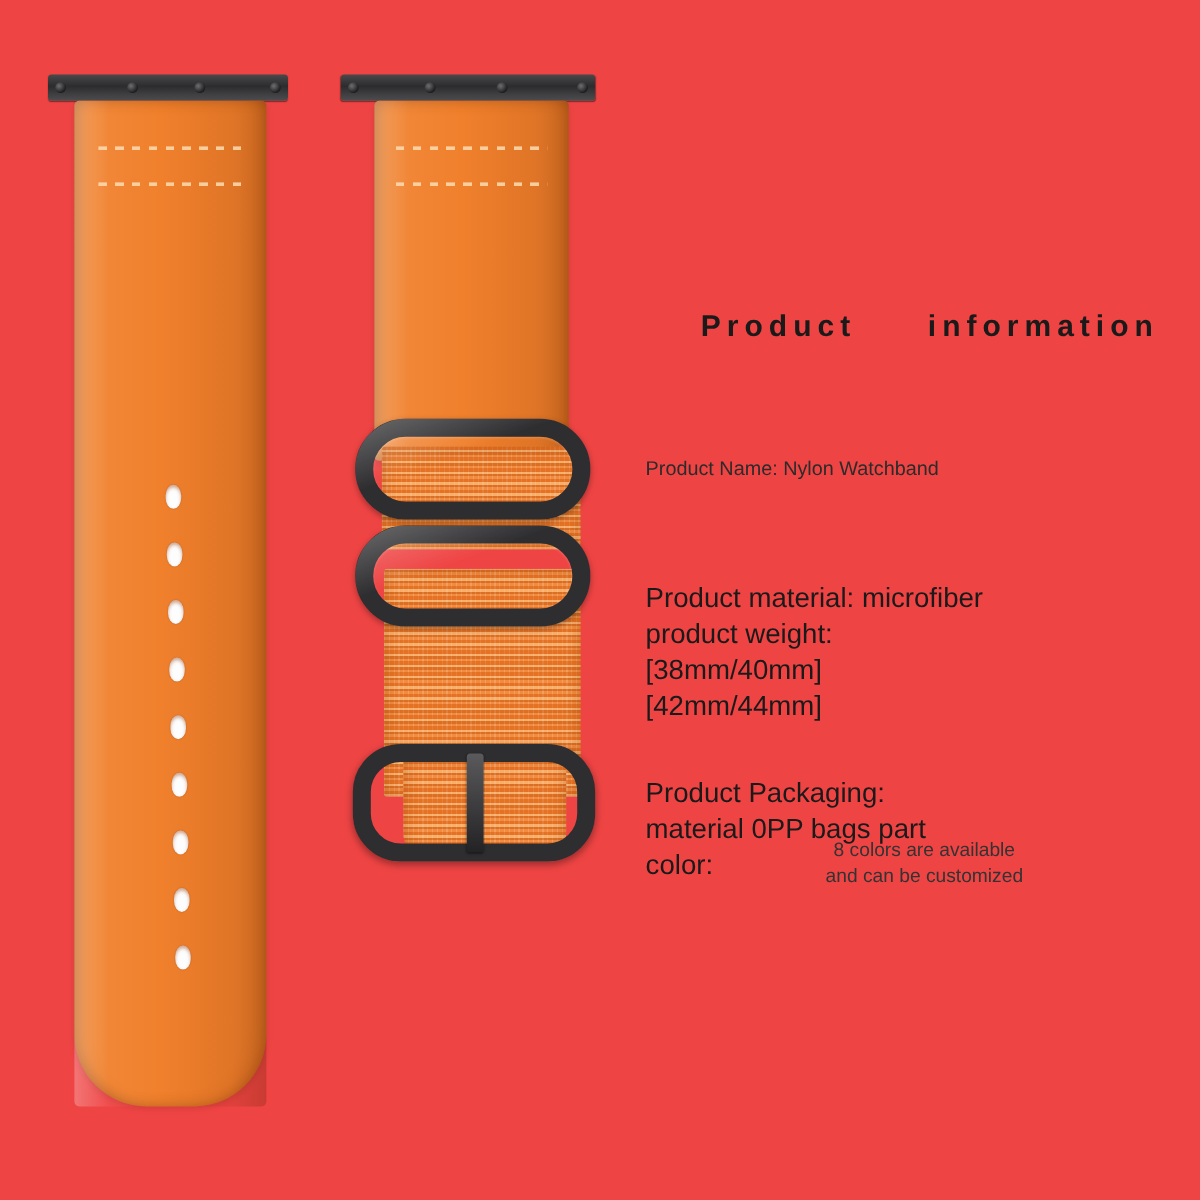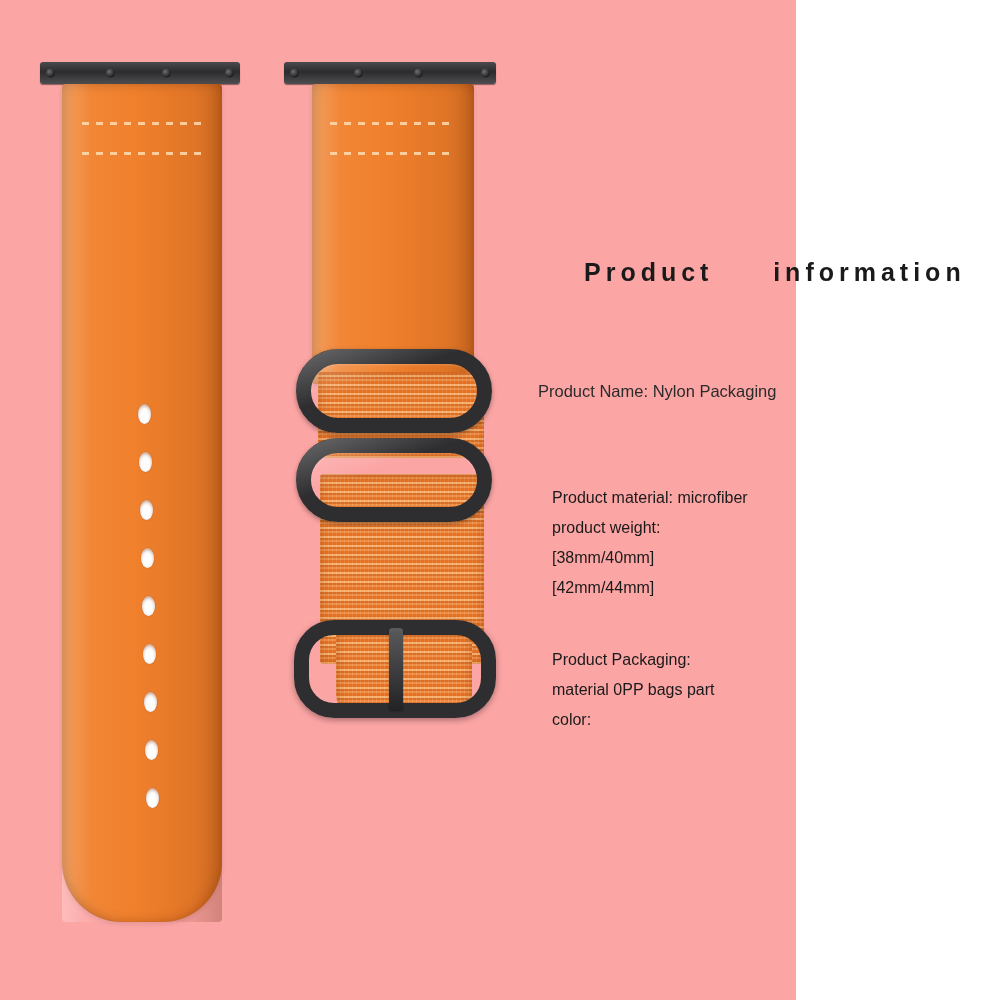--- a/index.html
+++ b/index.html
@@ -10,23 +10,23 @@
   body {
     width: 1000px;
     height: 1000px;
     font-family: "Liberation Sans", sans-serif;
     overflow: hidden;
     position: relative;
   }
 
   #stage {
     position: relative;
-    width: 796px;
+    width: 1000px;
     height: 1000px;
-    background: #fca5a5;
+    background: #ef4444;
   }
 
   
   .photo {
     position: absolute;
     left: 0;
     top: 0;
     width: 540px;
     height: 1000px;
   }
@@ -196,22 +196,22 @@
   }
   .line-sm {
     position: absolute;
     left: 2px;
     font-size: 16.5px;
     color: #2b2b2b;
     white-space: nowrap;
   }
   .line-lg {
     position: absolute;
-    left: 16px;
-    font-size: 16px;
+    left: 2px;
+    font-size: 23px;
     color: #1a1a1a;
     line-height: 30px;
     white-space: pre;
   }
   .line-note {
     position: absolute;
     font-size: 16px;
     color: #333333;
     line-height: 22px;
     white-space: pre;
@@ -272,28 +272,30 @@
 
     <div class="buckle" style="left:294px; top:620px; width:202px; height:98px;"></div>
     <div class="tongue" style="left:389px; top:628px; width:14px; height:82px;"></div>
 
   </div>
 
   <div class="info">
 
     <div class="info-title">Product     information</div>
 
-    <div class="line-sm" style="top:382px;">Product Name: Nylon Packaging</div>
+    <div class="line-sm" style="top:382px;">Product Name: Nylon Watchband</div>
 
 
     <div class="line-lg" style="top:483px;">Product material: microfiber
 product weight:
 [38mm/40mm]
 [42mm/44mm]</div>
 
     <div class="line-lg" style="top:645px;">Product Packaging:
 material 0PP bags part
 color:</div>
 
+    <div class="line-note" style="left:152px; top:698px;">8 colors are available
+and can be customized</div>
 
   </div>
 
 </div>
 
 </body></html>

